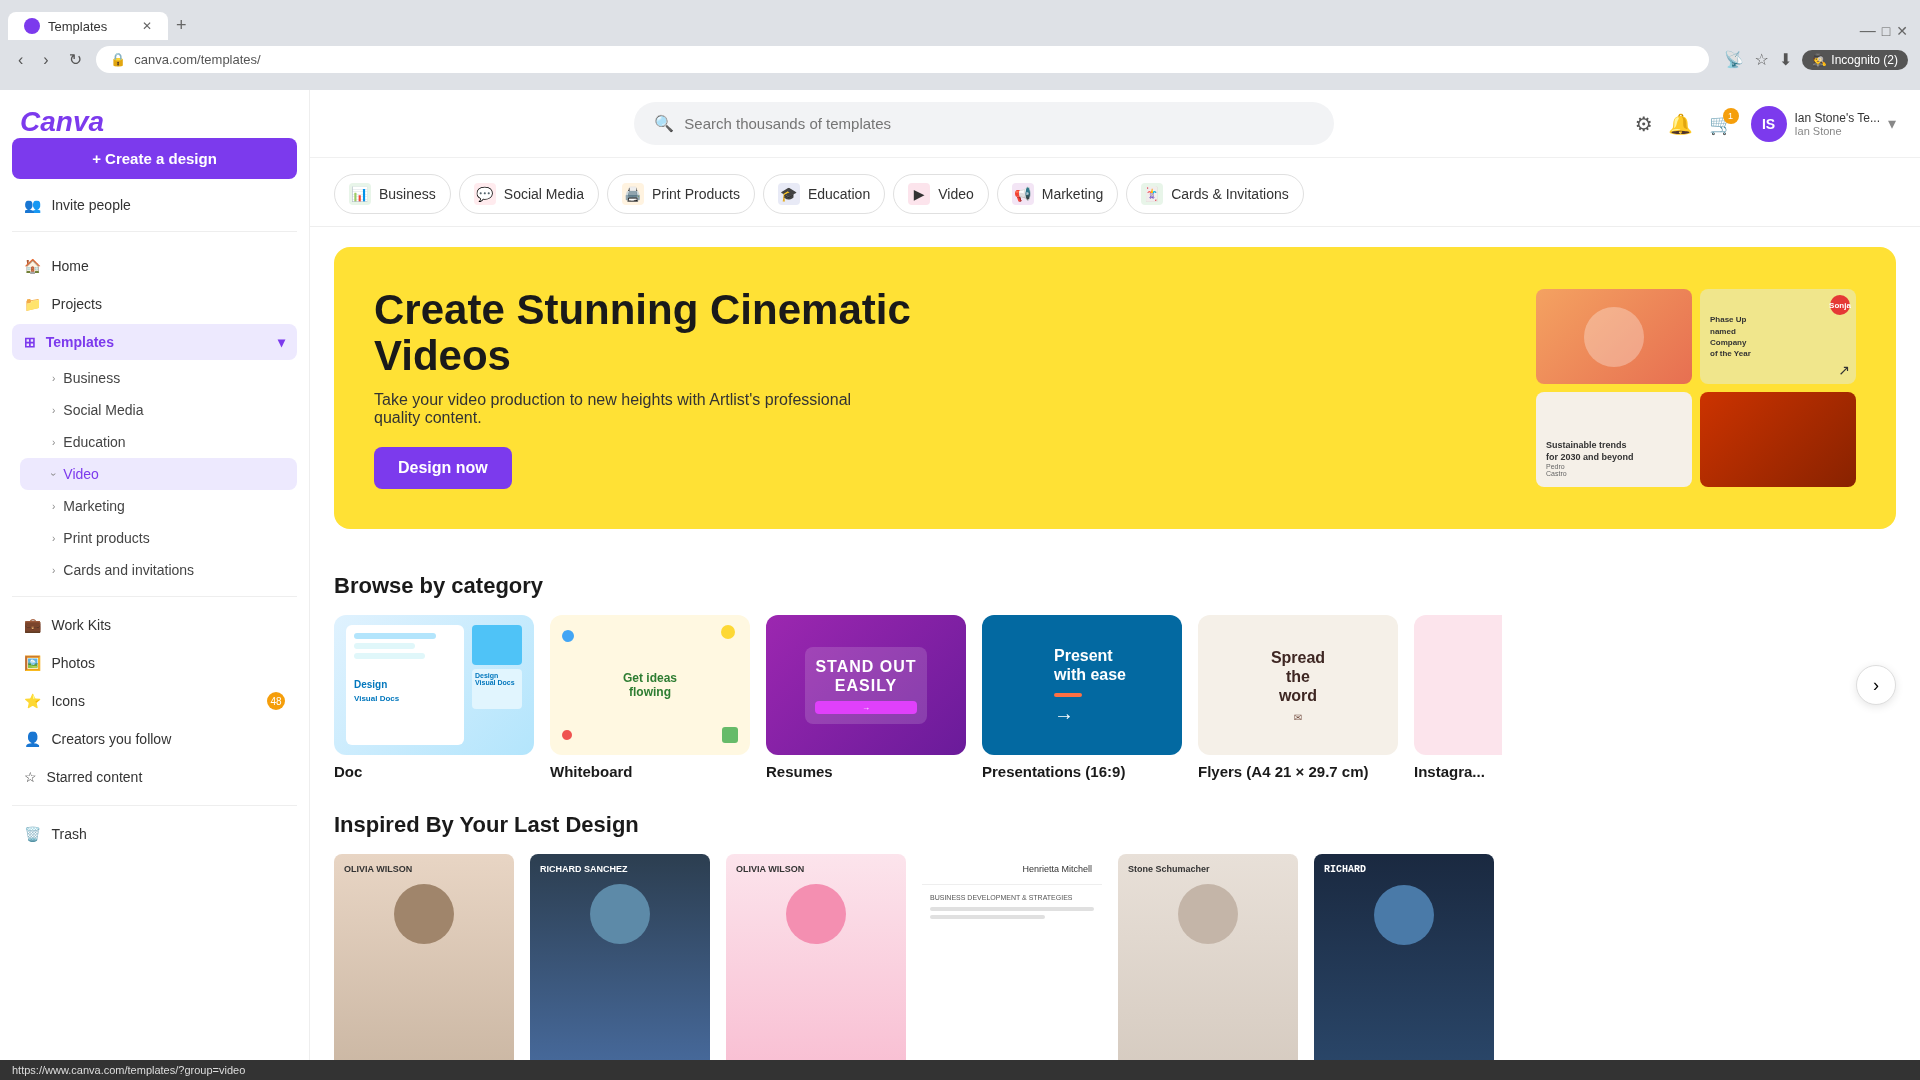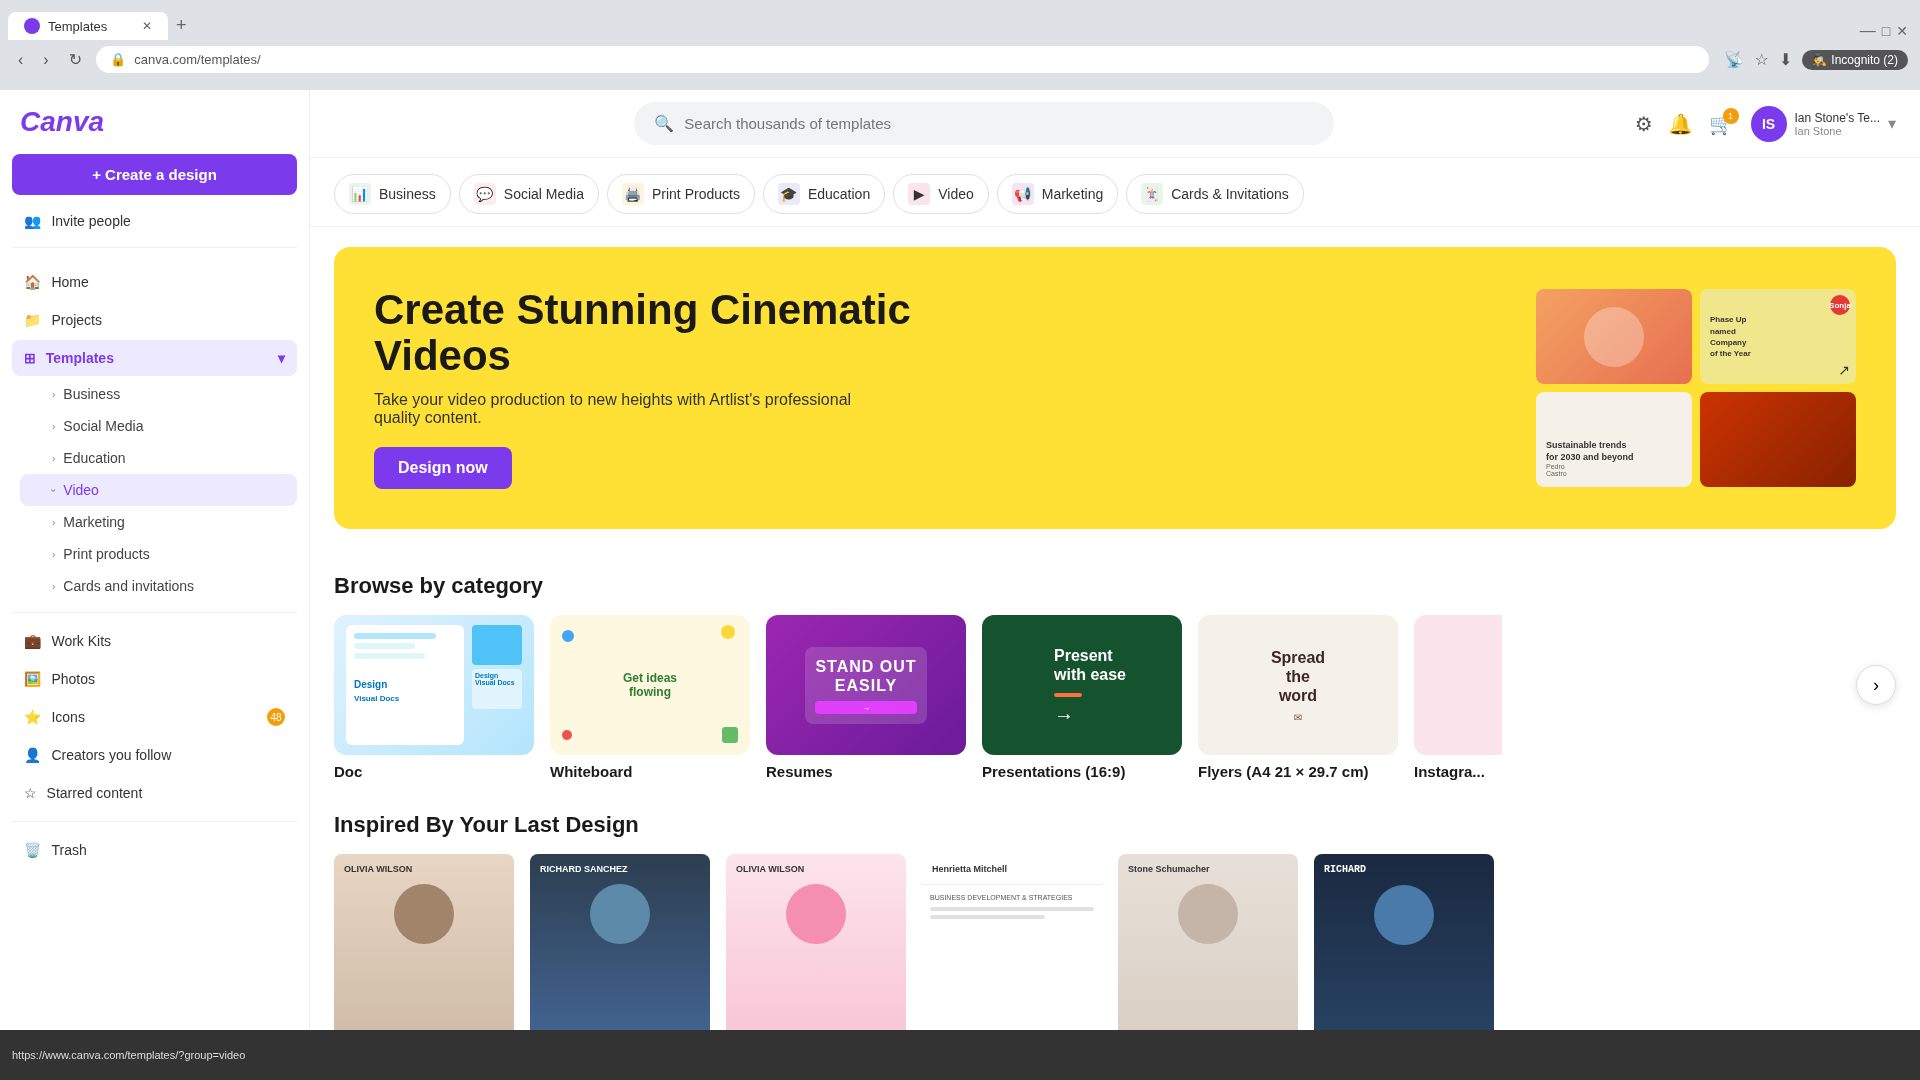--- a/index.html
+++ b/index.html
@@ -19,21 +19,21 @@
     .address-bar span { color: #555; }
     .browser-actions { display: flex; align-items: center; gap: 10px; margin-left: 8px; }
     .browser-action-btn { background: none; border: none; cursor: pointer; color: #555; font-size: 16px; }
     .incognito-badge { background: #555; color: #fff; border-radius: 12px; padding: 3px 10px; font-size: 12px; display: flex; align-items: center; gap: 4px; }
 
     
     .app { display: flex; flex: 1; background: #fff; overflow: hidden; }
 
     
     .sidebar { width: 310px; background: #fff; border-right: 1px solid #eee; display: flex; flex-direction: column; padding: 16px 12px; overflow-y: auto; flex-shrink: 0; }
-    .canva-logo { color: #7c3aed; font-size: 28px; font-weight: 800; margin-bottom: 16px; padding: 0 8px; font-style: italic; }
+    .canva-logo { color: #7c3aed; font-size: 28px; font-weight: 800; padding: 0 8px; font-style: italic; }
     .create-btn { background: #7c3aed; color: #fff; border: none; border-radius: 8px; padding: 12px 20px; font-size: 15px; font-weight: 600; cursor: pointer; width: 100%; display: flex; align-items: center; justify-content: center; gap: 8px; margin-bottom: 8px; }
     .invite-btn { background: none; border: none; cursor: pointer; width: 100%; display: flex; align-items: center; gap: 10px; padding: 10px 12px; border-radius: 8px; font-size: 14px; color: #333; }
 
     .sidebar-nav { display: flex; flex-direction: column; gap: 2px; margin-top: 8px; }
     .sidebar-icon-row { display: flex; align-items: center; gap: 10px; padding: 10px 12px; cursor: pointer; border-radius: 8px; font-size: 14px; color: #333; width: 100%; }
     .sidebar-icon-row.active { background: #ede9fe; color: #7c3aed; font-weight: 600; }
     .sidebar-section-item { display: flex; align-items: center; gap: 8px; padding: 8px 12px; cursor: pointer; border-radius: 8px; font-size: 14px; color: #444; width: 100%; }
     .sidebar-section-item.active { background: #ede9fe; color: #7c3aed; }
     .chevron { font-size: 10px; color: #888; }
     .chevron.open { transform: rotate(90deg); }
@@ -81,21 +81,21 @@
     .top-bar { display: flex; align-items: center; justify-content: space-between; padding: 12px 24px; border-bottom: 1px solid #f0f0f0; background: #fff; }
     .top-bar-right { display: flex; align-items: center; gap: 16px; }
     .top-bar-icon { cursor: pointer; color: #555; font-size: 20px; position: relative; }
     .notification-badge { position: absolute; top: -4px; right: -4px; background: #f59e0b; color: #fff; border-radius: 50%; width: 16px; height: 16px; font-size: 9px; display: flex; align-items: center; justify-content: center; }
     .user-avatar { width: 36px; height: 36px; background: #7c3aed; border-radius: 50%; display: flex; align-items: center; justify-content: center; color: #fff; font-size: 14px; font-weight: 700; }
     .user-info { display: flex; flex-direction: column; font-size: 12px; }
     .user-name { font-weight: 400; color: #333; }
     .user-sub { color: #888; font-size: 11px; }
 
     
-    .status-bar { background: #333; color: #ddd; font-size: 11px; padding: 19px 12px; flex-shrink: 0; }
+    .status-bar { background: #333; color: #ddd; font-size: 11px; padding: 4px 12px; flex-shrink: 0; }
 
     
     .inner-main { padding-bottom: 20px; }
 
     .category-grid { display: flex; gap: 16px; position: relative; padding-bottom: 8px; }
 
   </style>
 </head>
 <body>
 
@@ -361,21 +361,21 @@
                   <div style="background:rgba(255,255,255,0.15);border-radius:8px;padding:10px;text-align:center;">
                     <div style="font-size:16px;font-weight:700;color:#fff;line-height:1.2;letter-spacing:1px;">STAND OUT<br>EASILY</div>
                     <div style="margin-top:6px;background:#e040fb;color:#fff;font-size:8px;padding:2px 8px;border-radius:4px;">→</div>
                   </div>
                 </div>
               </div>
               <div class="cat-card-label">Resumes</div>
             </div>
 
             <div class="cat-card">
-              <div class="cat-card-img" style="background:#14532d;padding-left:16px;">
+              <div class="cat-card-img" style="background:#0369a1;padding-left:16px;">
                 <div style="width:100%;height:100%;padding:12px;display:flex;align-items:center;justify-content:center;">
                   <div style="color:#fff;font-size:16px;font-weight:800;line-height:1.2;text-align:left;">
                     Present<br>with ease
                     <div style="margin-top:8px;background:#ff7043;width:28px;height:4px;border-radius:2px;"></div>
                     <div style="font-size:20px;margin-top:4px;">→</div>
                   </div>
                 </div>
               </div>
               <div class="cat-card-label">Presentations (16:9)</div>
             </div>
@@ -417,21 +417,21 @@
             <div style="padding:10px;font-size:9px;font-weight:700;color:#fff;">RICHARD SANCHEZ</div>
             <div style="width:60px;height:60px;border-radius:50%;background:#5d8aa8;margin:0 auto;"></div>
           </div>
 
           <div class="inspired-card" style="background:linear-gradient(180deg,#fce4ec,#f8bbd0);">
             <div style="padding:10px;font-size:9px;font-weight:700;color:#333;">OLIVIA WILSON</div>
             <div style="width:60px;height:60px;border-radius:50%;background:#f48fb1;margin:0 auto;"></div>
           </div>
 
           <div class="inspired-card" style="background:#fff;">
-            <div style="padding:10px;font-size:9px;font-weight:700;color:#333;border-bottom:1px solid #eee;">Henrietta Mitchell</div>
+            <div style="padding:10px;font-size:9px;font-weight:400;color:#333;border-bottom:1px solid #eee;text-align:right;">Henrietta Mitchell</div>
             <div style="padding:8px;font-size:7px;color:#555;line-height:1.4;">
               BUSINESS DEVELOPMENT &amp; STRATEGIES<br>
               <div style="height:4px;background:#e0e0e0;border-radius:2px;margin:4px 0;"></div>
               <div style="height:4px;background:#e0e0e0;border-radius:2px;margin:4px 0;width:70%;"></div>
             </div>
           </div>
 
           <div class="inspired-card" style="background:linear-gradient(180deg,#e8e0d8,#d4c9be);">
             <div style="padding:10px;font-size:9px;font-weight:700;color:#333;">Stone Schumacher</div>
             <div style="width:60px;height:60px;border-radius:50%;background:#c4b5a8;margin:0 auto;"></div>

